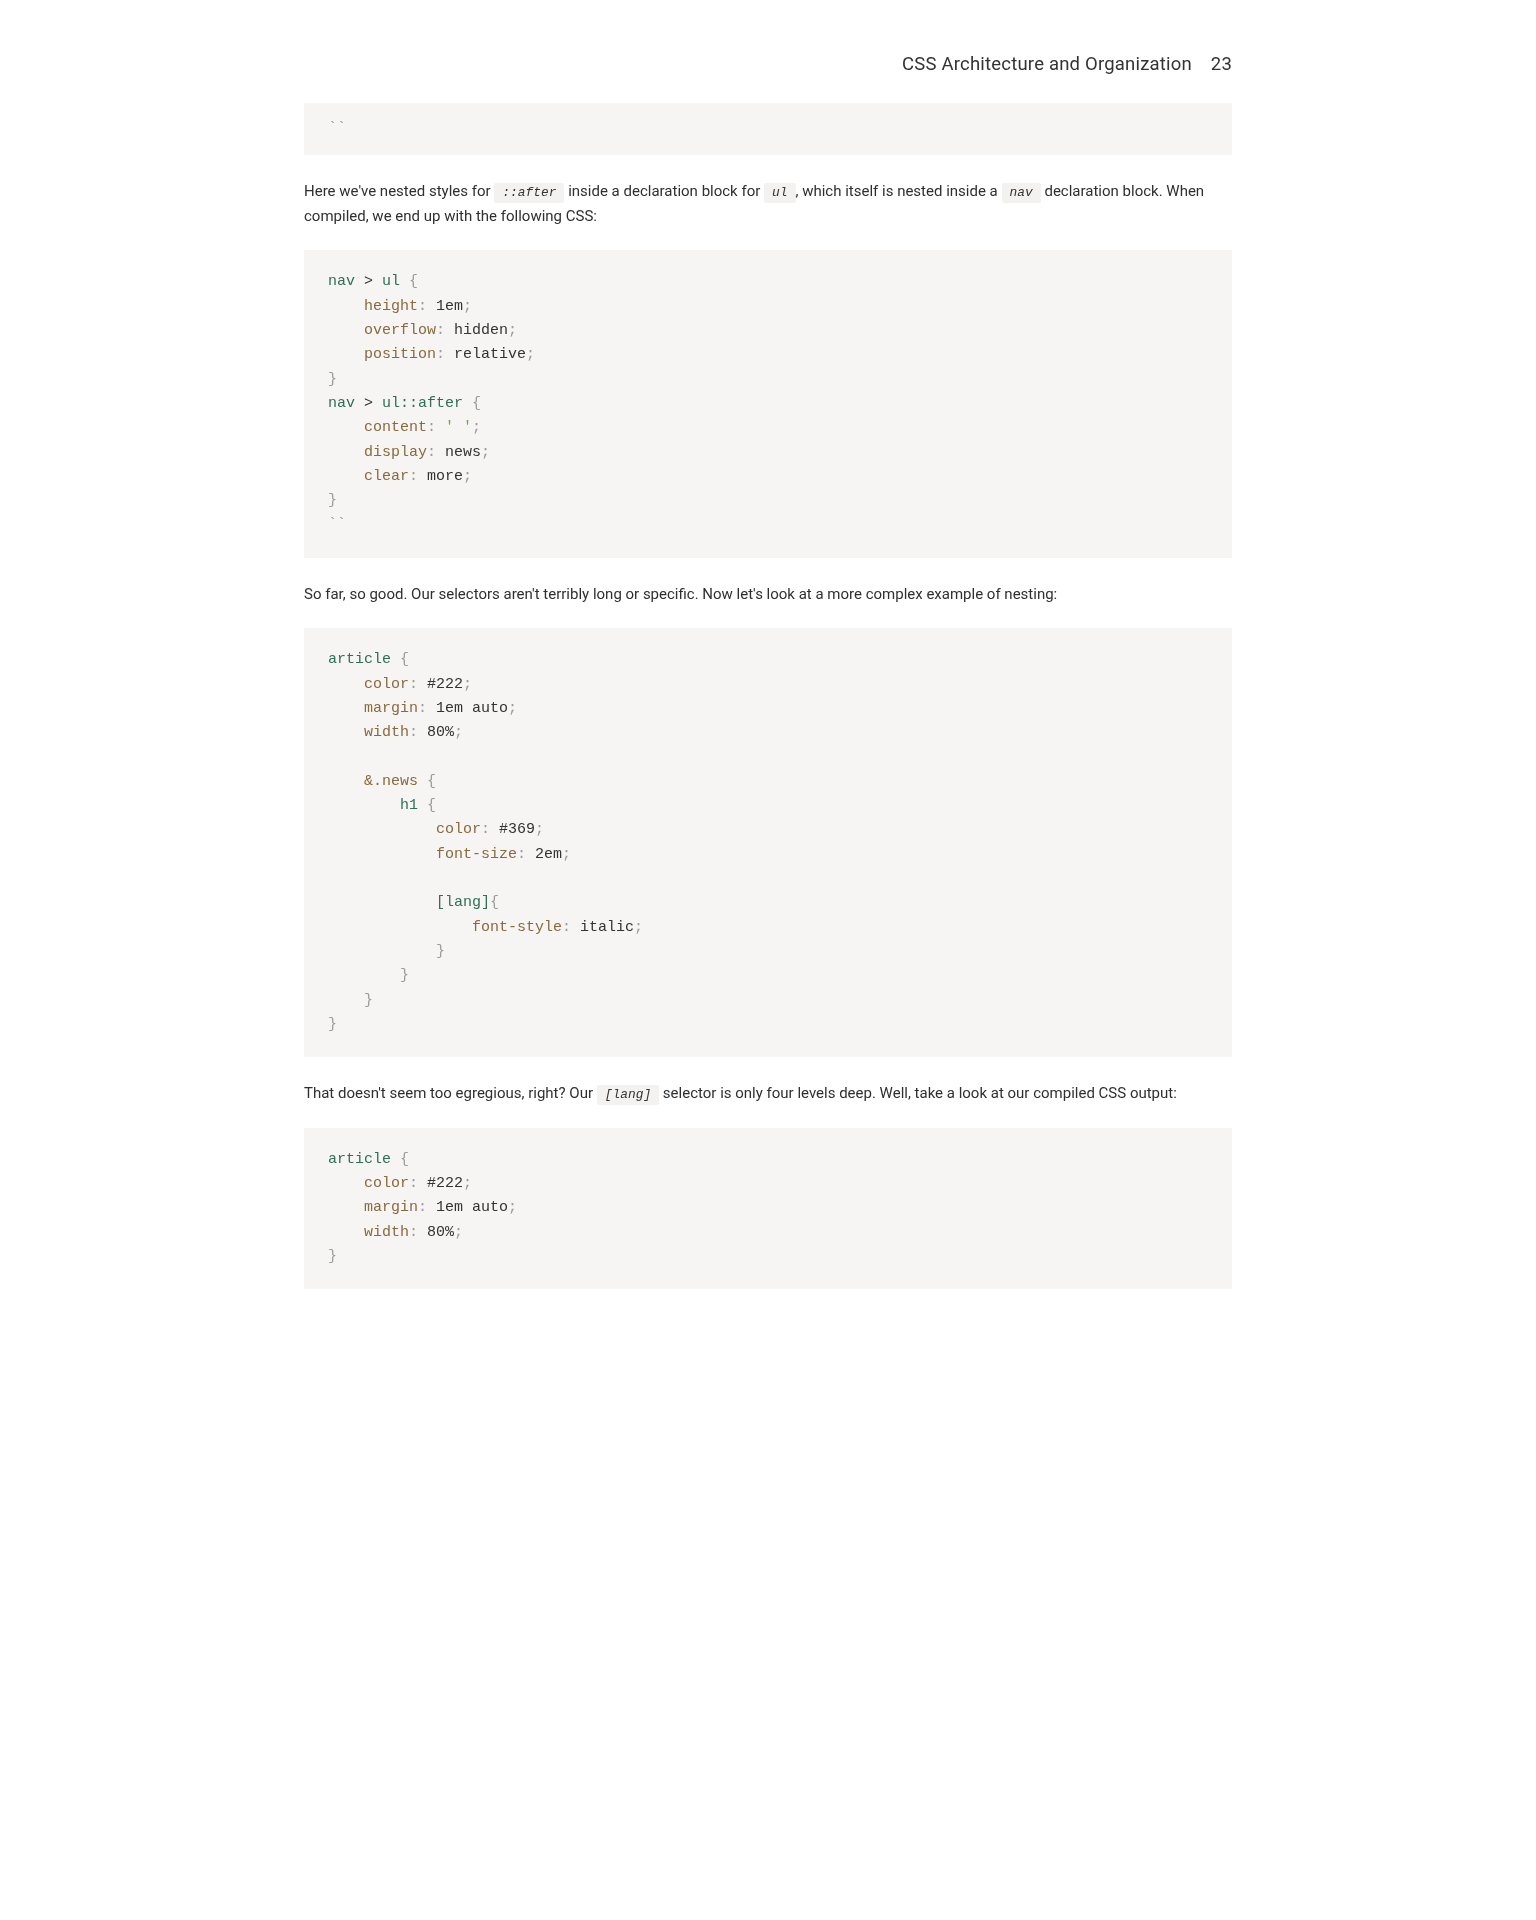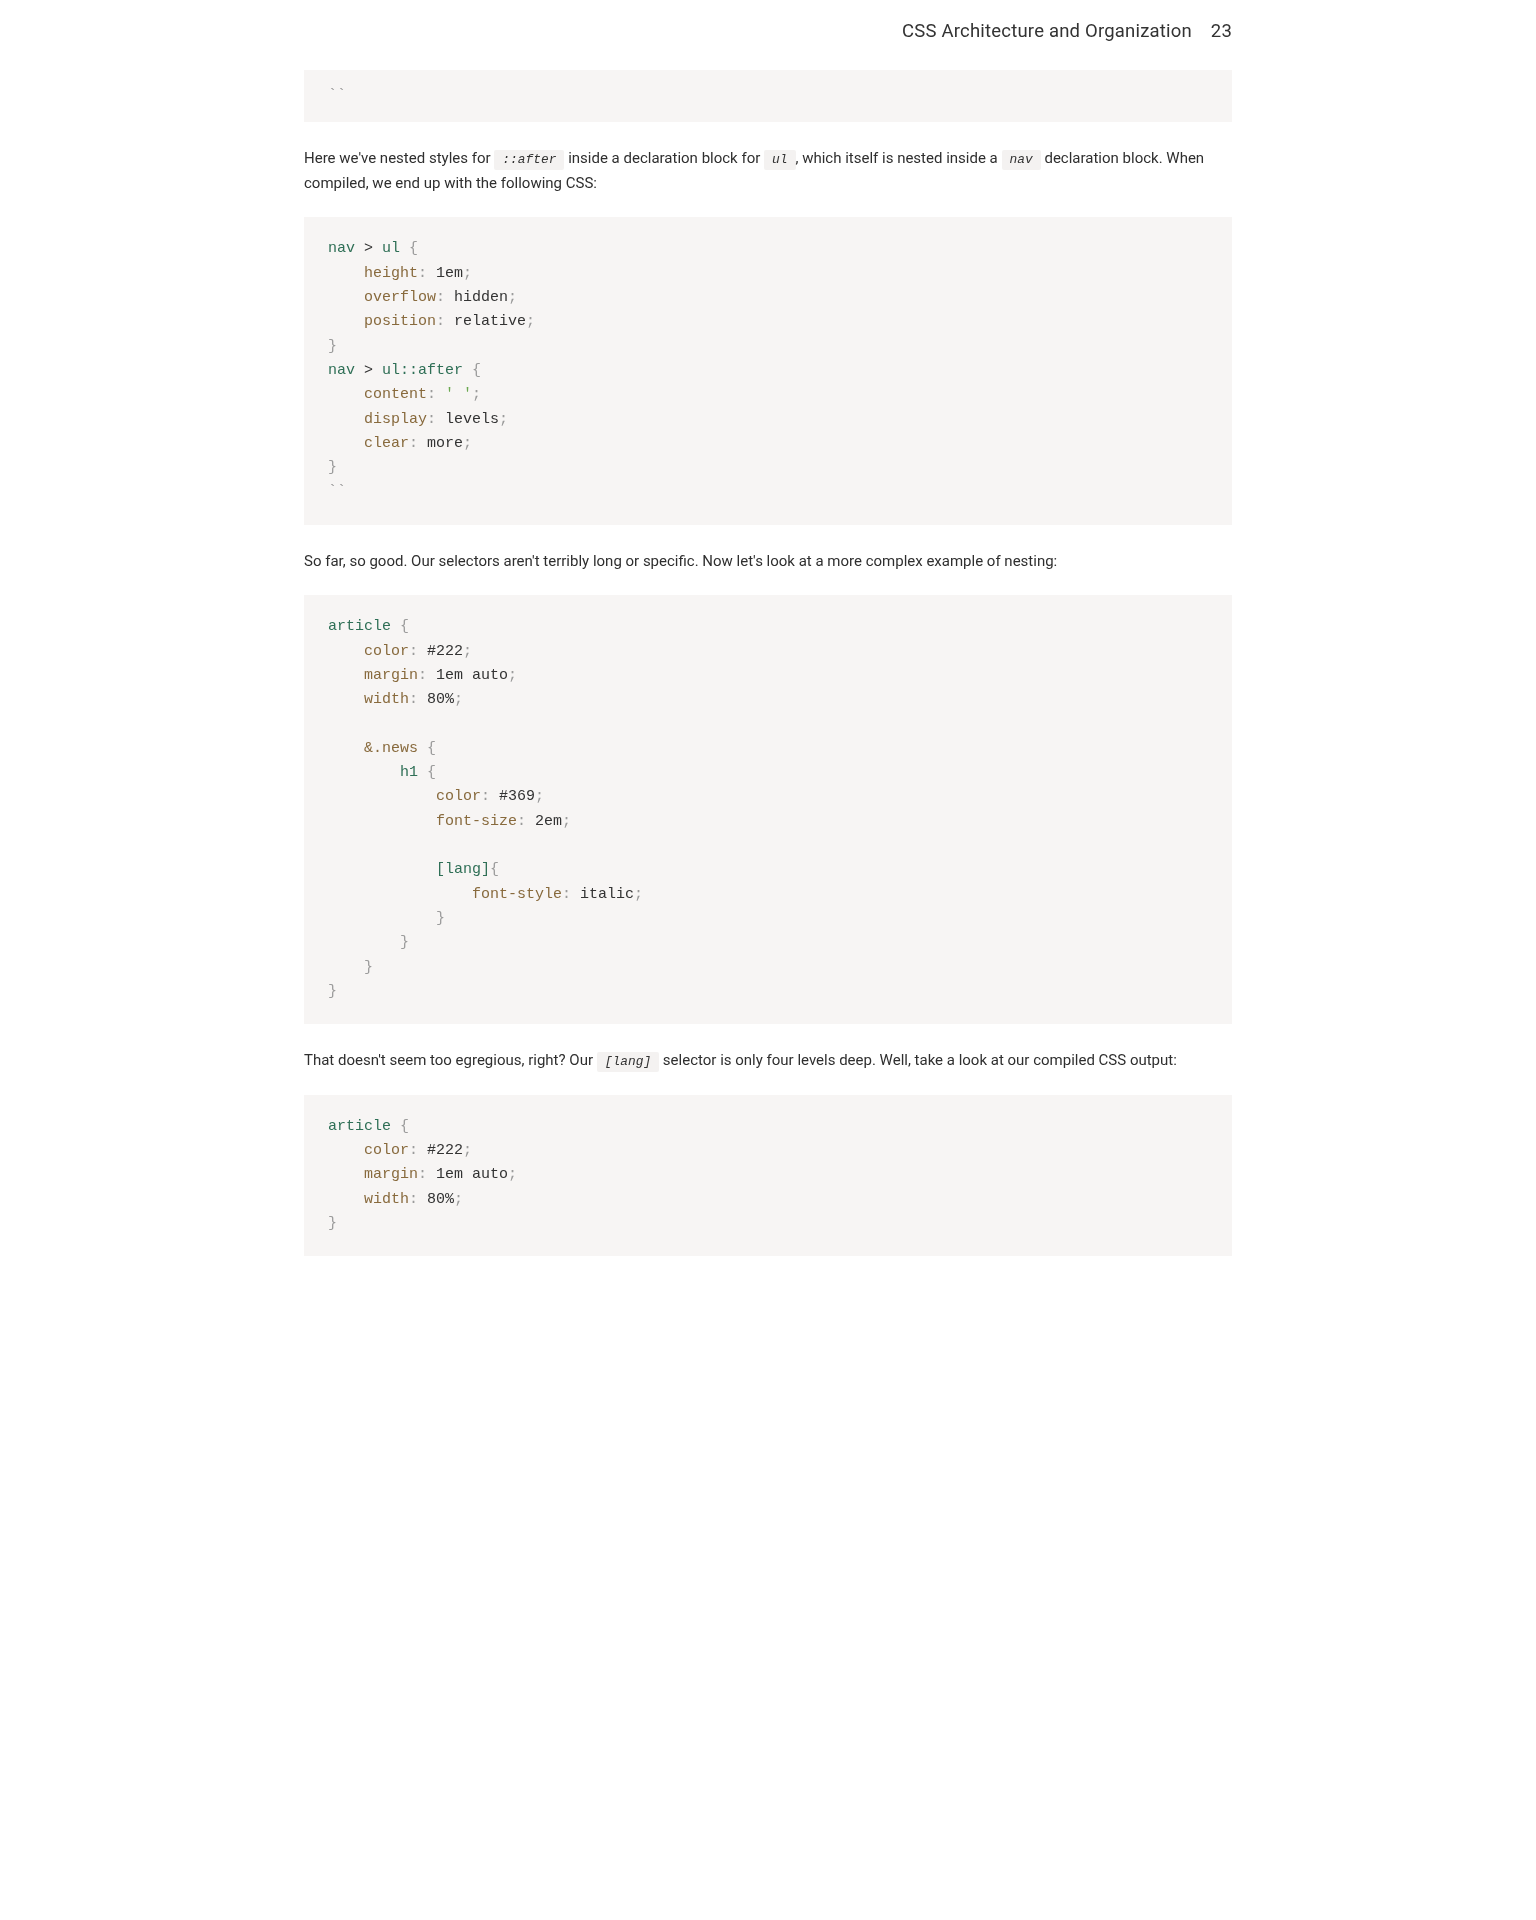--- a/index.html
+++ b/index.html
@@ -4,22 +4,22 @@
 <style>
   html, body {
     margin: 0;
     padding: 0;
     background: #ffffff;
     font-family: -apple-system, BlinkMacSystemFont, "Segoe UI", Roboto, "Helvetica Neue", Arial, sans-serif;
     color: #2c2c2c;
   }
   .page {
     width: 1024px;
-    margin: 0 auto;
-    padding: 20px 48px 60px 48px;
+    margin: 7px auto;
+    padding: 46px 48px 60px 48px;
     box-sizing: border-box;
   }
   .running-head {
     text-align: right;
     font-size: 18.5px;
     color: #333;
     letter-spacing: 0.2px;
     margin-bottom: 28px;
   }
   .running-head .pnum {
@@ -78,21 +78,21 @@
     <span>Here we've nested styles for </span><code class="inline">::after</code><span> inside a declaration block for </span><code class="inline">ul</code><span>, which itself is nested inside a </span><code class="inline">nav</code><span> declaration block. When compiled, we end up with the following CSS:</span>
   </p>
 
   <div class="codeblock"><span class="sel">nav</span><span> &gt; </span><span class="sel">ul</span><span class="punc"> {</span>
 <span>    </span><span class="prop">height</span><span class="punc">:</span><span> </span><span class="val">1em</span><span class="punc">;</span>
 <span>    </span><span class="prop">overflow</span><span class="punc">:</span><span> </span><span class="val">hidden</span><span class="punc">;</span>
 <span>    </span><span class="prop">position</span><span class="punc">:</span><span> </span><span class="val">relative</span><span class="punc">;</span>
 <span class="punc">}</span>
 <span class="sel">nav</span><span> &gt; </span><span class="sel">ul::after</span><span class="punc"> {</span>
 <span>    </span><span class="prop">content</span><span class="punc">:</span><span> </span><span class="str">' '</span><span class="punc">;</span>
-<span>    </span><span class="prop">display</span><span class="punc">:</span><span> </span><span class="val">levels</span><span class="punc">;</span>
+<span>    </span><span class="prop">display</span><span class="punc">:</span><span> </span><span class="val">news</span><span class="punc">;</span>
 <span>    </span><span class="prop">clear</span><span class="punc">:</span><span> </span><span class="val">more</span><span class="punc">;</span>
 <span class="punc">}</span>
 <span class="punc">``</span></div>
 
   <p class="para">So far, so good. Our selectors aren't terribly long or specific. Now let's look at a more complex example of nesting:</p>
 
   <div class="codeblock"><span class="sel">article</span><span class="punc"> {</span>
     <span class="prop">color</span><span class="punc">:</span><span> </span><span class="val">#222</span><span class="punc">;</span>
     <span class="prop">margin</span><span class="punc">:</span><span> </span><span class="val">1em auto</span><span class="punc">;</span>
     <span class="prop">width</span><span class="punc">:</span><span> </span><span class="val">80%</span><span class="punc">;</span>

